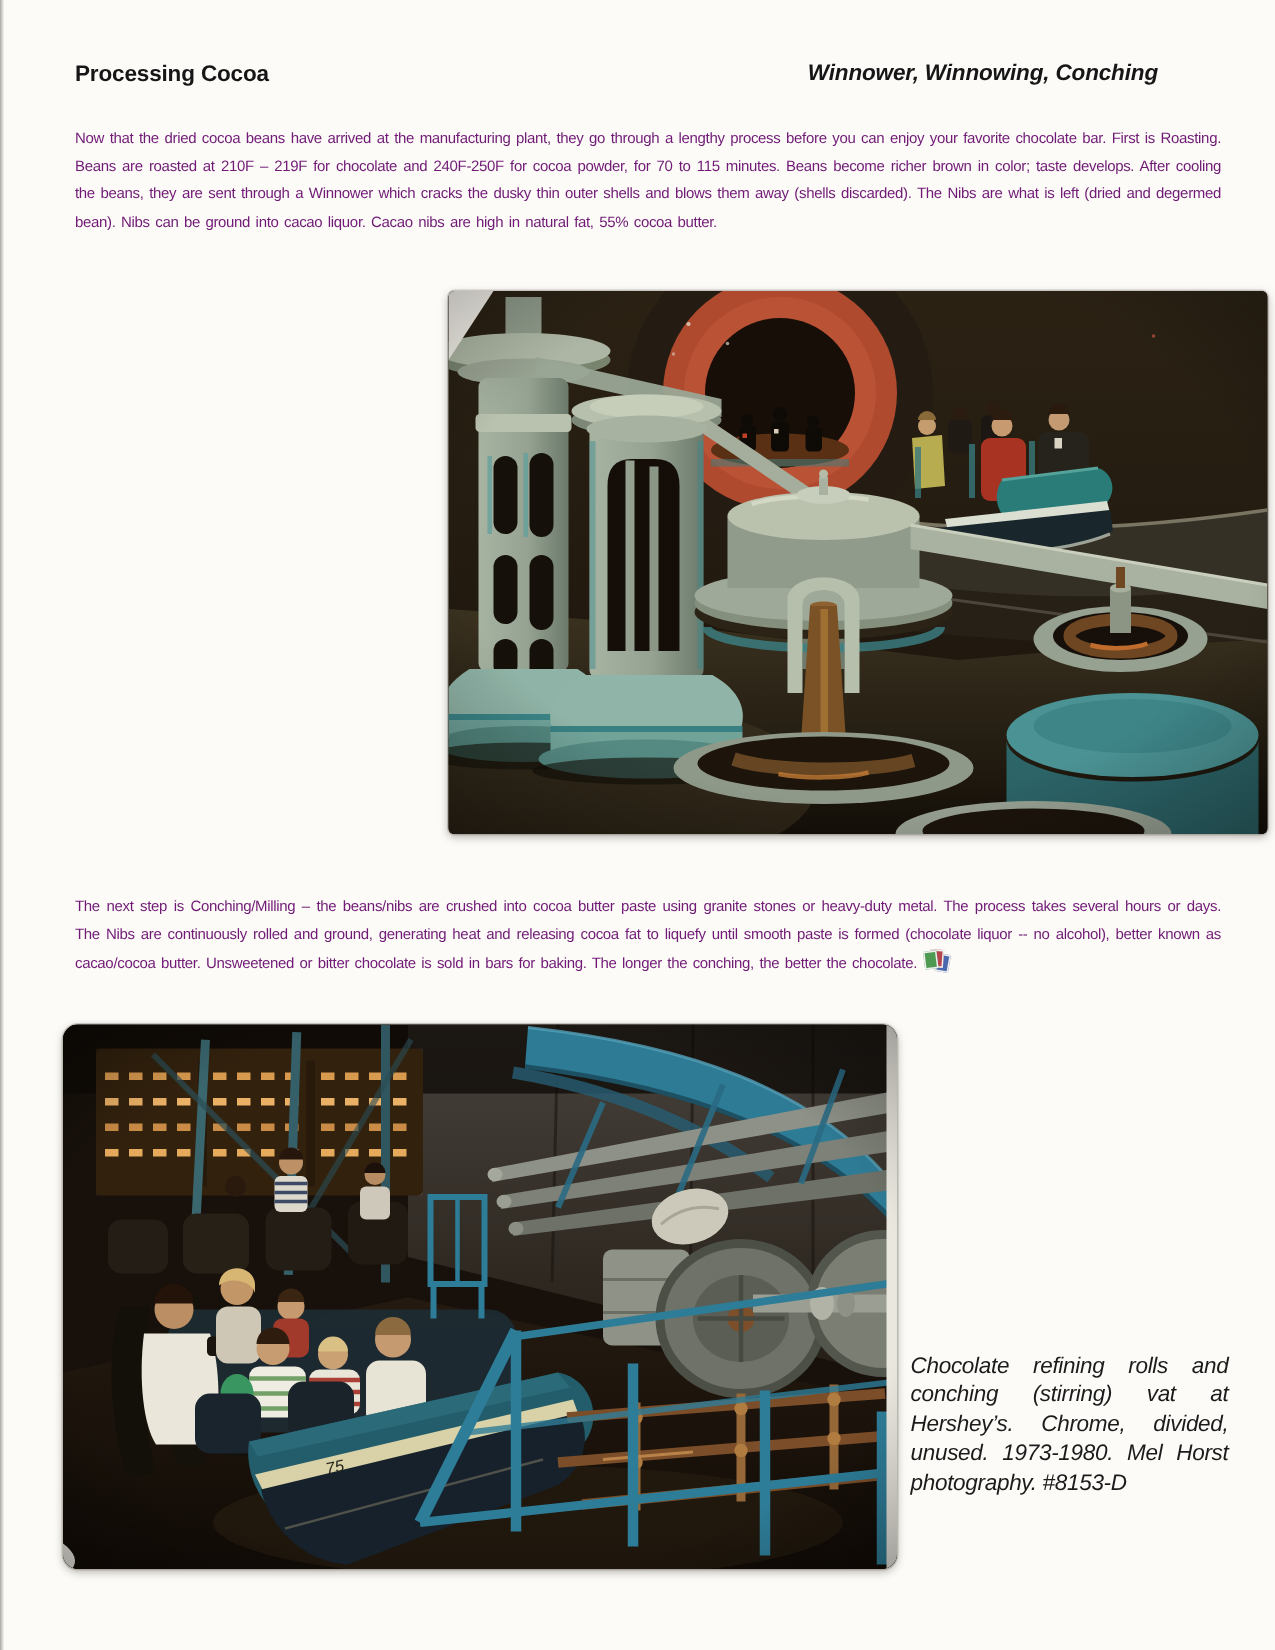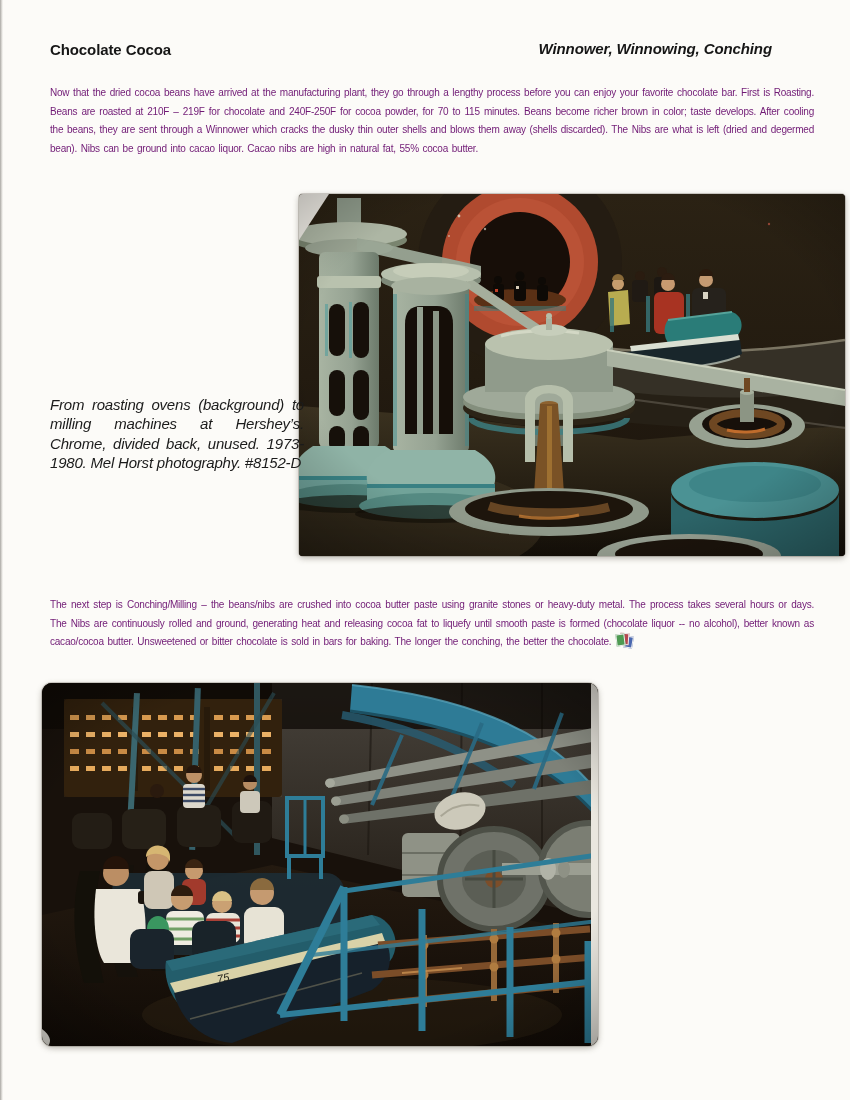--- a/index.html
+++ b/index.html
@@ -50,21 +50,21 @@
   .mini-icon .lay-green { left:0; top:1px; width:7px; height:10px; background:#4e9a52; transform:rotate(-7deg); z-index:3; }
   .mini-icon .lay-red   { left:4px; top:0; width:7px; height:10px; background:#b5464e; transform:rotate(4deg); z-index:2; }
   .mini-icon .lay-blue  { left:8px; top:3px; width:7px; height:10px; background:#4a68b0; transform:rotate(10deg); z-index:1; }
 </style>
 </head>
 <body>
 
 <div class="page">
   <div class="scan-edge"></div>
 
-  <div class="hdr-left">Chocolate Cocoa</div>
+  <div class="hdr-left">Processing Cocoa</div>
   <div class="hdr-right">Winnower, Winnowing, Conching</div>
 
   <div class="para para-1">
     <span>Now that the dried cocoa beans have arrived at the manufacturing plant, they go through a lengthy process before you can enjoy your favorite chocolate bar. First is Roasting. Beans are roasted at 210F – 219F for chocolate and 240F-250F for cocoa powder, for 70 to 115 minutes. Beans become richer brown in color; taste develops. After cooling the beans, they are sent through a Winnower which cracks the dusky thin outer shells and blows them away (shells discarded). The Nibs are what is left (dried and degermed bean). Nibs can be ground into cacao liquor. Cacao nibs are high in natural fat, 55% cocoa butter.</span>
   </div>
 
   <div class="photo photo-1">
     <svg width="546" height="362" viewBox="0 0 546 362" xmlns="http://www.w3.org/2000/svg">
       <defs>
         <linearGradient id="p1bg" x1="0" y1="0" x2="0" y2="1">
@@ -224,23 +224,20 @@
 
       <circle cx="160" cy="22" r="1.4" fill="#d8d2c0" opacity=".85"></circle>
       <circle cx="186" cy="35" r="1.2" fill="#d8d2c0" opacity=".7"></circle>
       <circle cx="150" cy="42" r="1.1" fill="#d8d2c0" opacity=".6"></circle>
       <circle cx="470" cy="30" r="1.2" fill="#b05040" opacity=".8"></circle>
       <path d="M0,0 L30,0 L0,46 Z" fill="#f3f0e9"></path>
       <rect width="546" height="362" fill="url(#vig1)"></rect>
     </svg>
   </div>
 
-  <div class="caption caption-1">
-    <span>From roasting ovens (background) to milling machines at Hershey’s. Chrome, divided back, unused. 1973-1980. Mel Horst photography. #8152-D</span>
-  </div>
 
   <div class="para para-2">
     <span>The next step is Conching/Milling – the beans/nibs are crushed into cocoa butter paste using granite stones or heavy-duty metal. The process takes several hours or days. The Nibs are continuously rolled and ground, generating heat and releasing cocoa fat to liquefy until smooth paste is formed (chocolate liquor -- no alcohol), better known as cacao/cocoa butter. Unsweetened or bitter chocolate is sold in bars for baking. The longer the conching, the better the chocolate.</span><span class="mini-icon"><i class="lay-green"></i><i class="lay-red"></i><i class="lay-blue"></i></span>
   </div>
 
   <div class="photo photo-2">
     <svg width="556" height="363" viewBox="0 0 556 363" xmlns="http://www.w3.org/2000/svg">
       <defs>
         <linearGradient id="wallg" x1="0" y1="0" x2="0" y2="1">
           <stop offset="0" stop-color="#47423b"></stop>
@@ -488,13 +485,16 @@
           <path d="M270,272 L556,238" stroke-width="4" opacity=".8"></path>
         </g>
       </g>
 
       <rect x="549" y="0" width="7" height="363" fill="#eae7df"></rect>
       <path d="M0,346 C8,352 10,358 6,363 L0,363 Z" fill="#ece9e1"></path>
       <rect width="556" height="363" fill="url(#vig2)"></rect>
     </svg>
   </div>
 
+  <div class="caption caption-2">
+    <span>Chocolate refining rolls and conching (stirring) vat at Hershey’s. Chrome, divided, unused. 1973-1980. Mel Horst photography. #8153-D</span>
+  </div>
 </div>
 
 </body></html>

